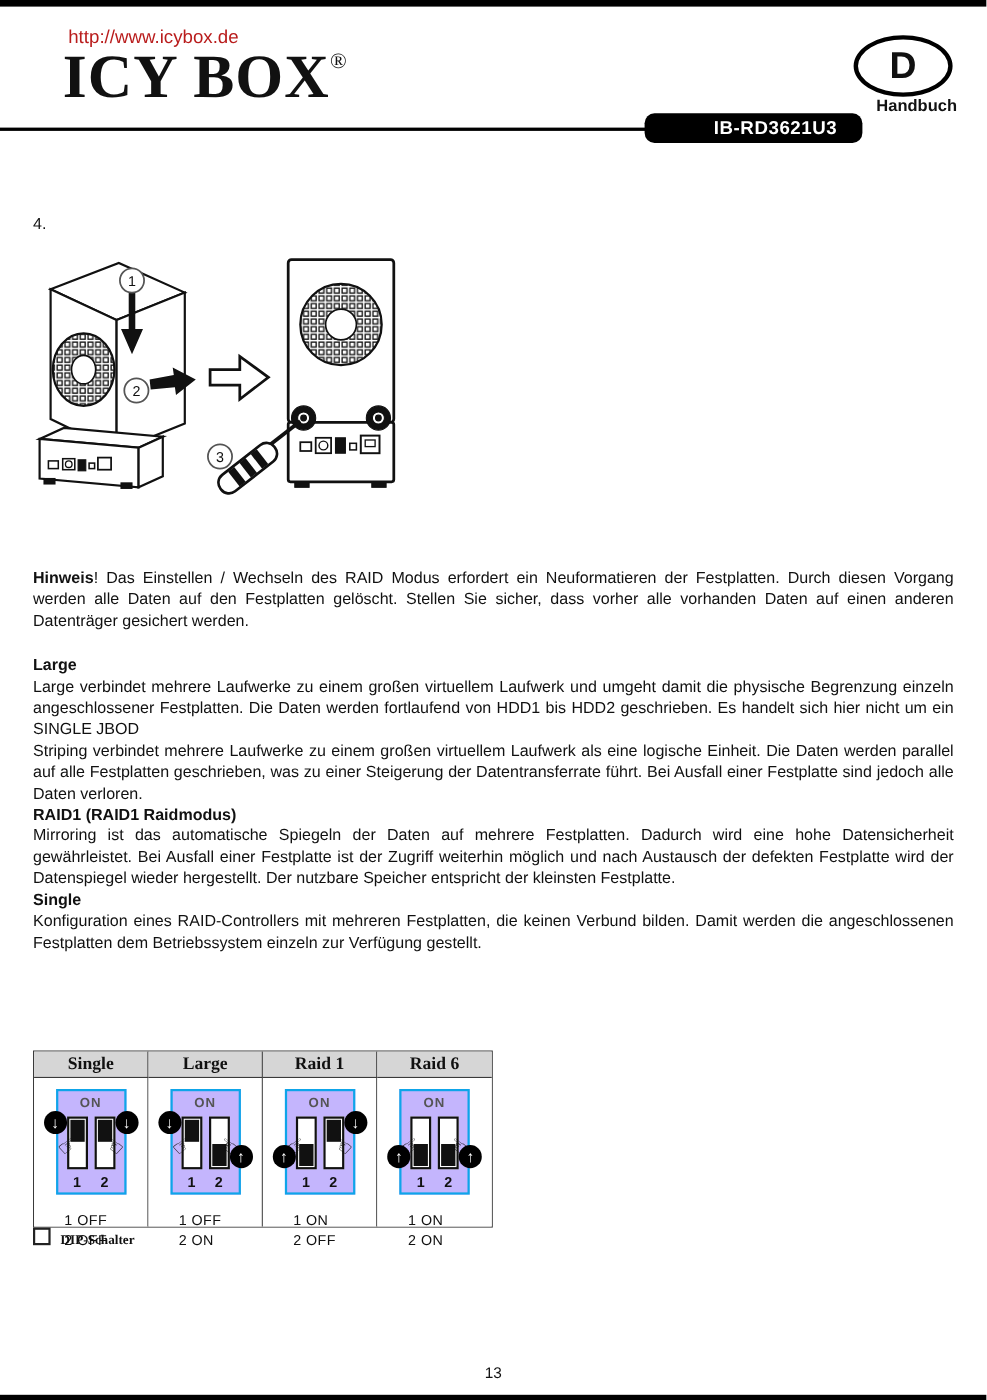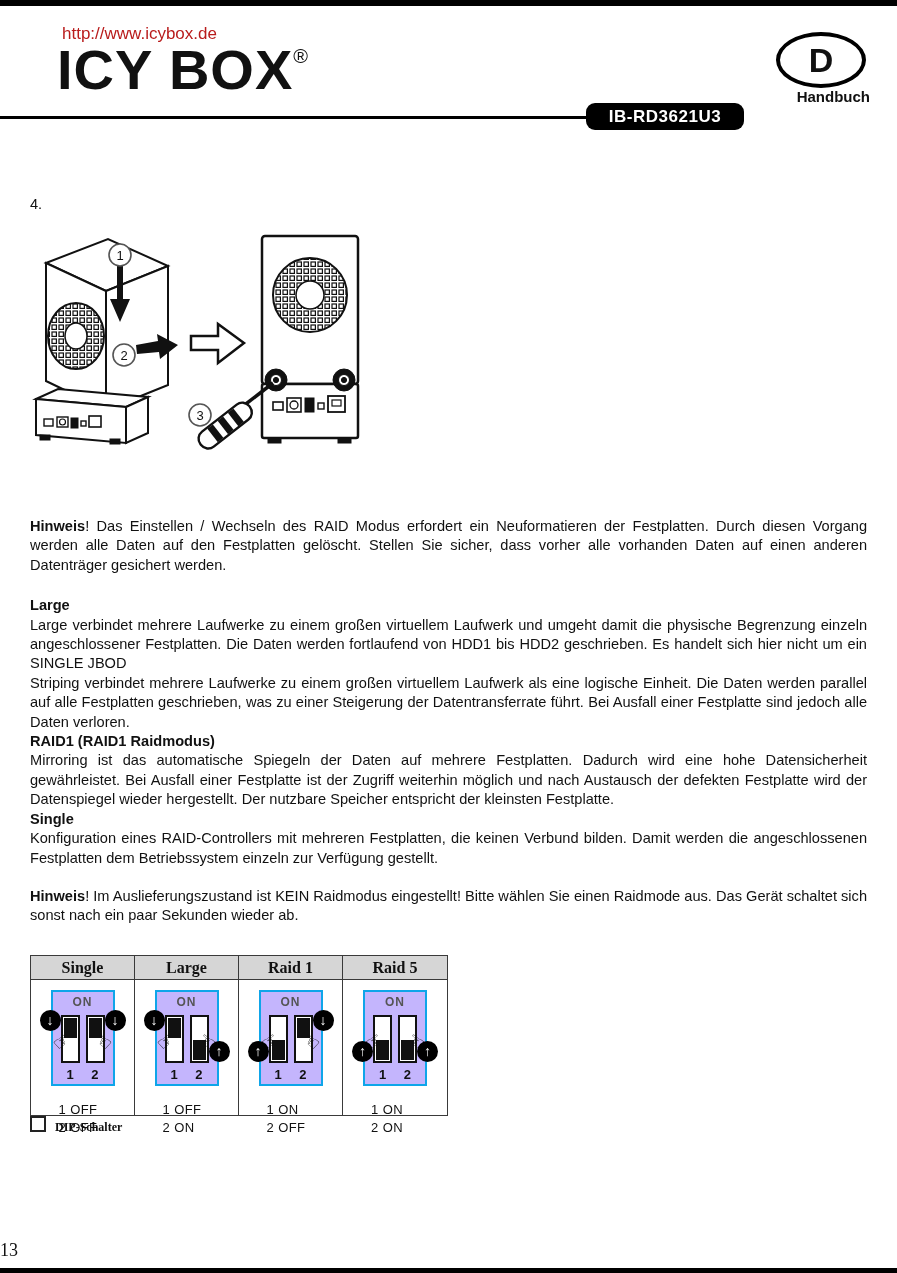--- a/index.html
+++ b/index.html
@@ -3,27 +3,27 @@
 <meta charset="utf-8">
 <style>
   html,body{margin:0;padding:0;background:#fff;}
   .page{position:relative;width:897px;height:1273px;background:#fff;color:#111;
         font-family:"Liberation Sans",sans-serif;overflow:hidden;}
   .topbar{position:absolute;top:0;left:0;width:100%;height:6px;background:#000;}
   .bottombar{position:absolute;bottom:0;left:0;width:100%;height:5px;background:#000;}
 
   
   .url{position:absolute;left:62px;top:24px;font-size:17px;color:#b91c1c;}
-  .brand{position:absolute;left:57px;top:42px;font-family:Liberation Sans, sans-serif;
+  .brand{position:absolute;left:57px;top:42px;font-family:Liberation Serif, serif;
          font-weight:bold;font-size:56px;letter-spacing:1px;line-height:1;}
   .brand .reg{font-size:20px;vertical-align:super;position:relative;top:-6px;font-weight:normal;}
   .rule{position:absolute;left:0;top:116px;width:612px;height:3px;background:#000;}
   .model-badge{position:absolute;left:586px;top:103px;width:158px;height:27px;background:#000;
          border-radius:9px;color:#fff;font-weight:bold;font-size:17px;line-height:27px;
-         text-align:center;letter-spacing:.5px;}
+         text-align:center;letter-spacing:.5px;padding-left:40px;}
   .d-oval{position:absolute;left:776px;top:32px;width:82px;height:48px;border:4px solid #000;
          border-radius:50%;text-align:center;font-weight:bold;font-size:34px;line-height:48px;}
   .handbuch{position:absolute;left:770px;top:88px;width:100px;text-align:right;
          font-weight:bold;font-size:15px;}
 
   
   .step{position:absolute;left:30px;top:196px;width:837px;display:flex;font-size:14.6px;}
   .step .num{width:38px;flex:0 0 38px;}
 
   
@@ -63,22 +63,22 @@
   .badge.arrow-down{top:18px;}  .badge.arrow-up{bottom:22px;}
   .hand{position:absolute;font-size:19px;z-index:2;color:#111;}
   .hand1{left:0px;top:38px;transform:rotate(-38deg);}
   .hand2{right:0px;top:38px;transform:rotate(38deg);}
   .dip-result{width:48px;margin:15px auto;font-size:13px;line-height:18px;letter-spacing:.4px;}
 
   .caption{position:absolute;left:30px;top:1116px;font-family:"Liberation Serif",serif;
            font-weight:bold;font-size:12px;}
   .caption .box{display:inline-block;width:12px;height:12px;border:2px solid #222;
                 vertical-align:-1px;margin-right:9px;}
-  .pageno{position:absolute;left:0;top:1240px;width:100%;
-          font-family:Liberation Serif, serif;font-size:18px;}
+  .pageno{position:absolute;left:0;top:1240px;width:100%;text-align:center;
+          font-family:Liberation Sans, sans-serif;font-size:14px;}
 </style>
 </head>
 <body>
 
 <div class="page">
   <div class="topbar"></div>
 
   <div class="url">http://www.icybox.de</div>
   <div class="brand"><span>ICY BOX</span><span class="reg">®</span></div>
   <div class="rule"></div>
@@ -175,28 +175,27 @@
 
     <div class="mode-h">Large</div>
     <p>Large verbindet mehrere Laufwerke zu einem großen virtuellem Laufwerk und umgeht damit die physische Begrenzung einzeln angeschlossener Festplatten. Die Daten werden fortlaufend von HDD1 bis HDD2 geschrieben. Es handelt sich hier nicht um ein SINGLE JBOD</p>
     <p>Striping verbindet mehrere Laufwerke zu einem großen virtuellem Laufwerk als eine logische Einheit. Die Daten werden parallel auf alle Festplatten geschrieben, was zu einer Steigerung der Datentransferrate führt. Bei Ausfall einer Festplatte sind jedoch alle Daten verloren.</p>
     <div class="mode-h">RAID1 (RAID1 Raidmodus)</div>
     <p>Mirroring ist das automatische Spiegeln der Daten auf mehrere Festplatten. Dadurch wird eine hohe Datensicherheit gewährleistet. Bei Ausfall einer Festplatte ist der Zugriff weiterhin möglich und nach Austausch der defekten Festplatte wird der Datenspiegel wieder hergestellt. Der nutzbare Speicher entspricht der kleinsten Festplatte.</p>
     <div class="mode-h">Single</div>
     <p>Konfiguration eines RAID-Controllers mit mehreren Festplatten, die keinen Verbund bilden. Damit werden die angeschlossenen Festplatten dem Betriebssystem einzeln zur Verfügung gestellt.</p>
 
     <div class="gap-b"></div>
-    <p><b>Hinweis</b><span>! Im Auslieferungszustand ist KEIN Raidmodus eingestellt! Bitte wählen Sie einen Raidmode aus. Das Gerät schaltet sich sonst nach ein paar Sekunden wieder ab.</span></p>
   </div>
 
   <div class="dip-table">
     <div class="dip-head">Single</div>
     <div class="dip-head">Large</div>
     <div class="dip-head">Raid 1</div>
-    <div class="dip-head">Raid 5</div>
+    <div class="dip-head">Raid 6</div>
 
     <div class="dip-cell">
       <div class="dipswitch">
         <div class="dip-on">ON</div>
         <div class="slot slot1 knob-top">
             <div class="knob"></div>
           </div>
         <div class="slot slot2 knob-top">
             <div class="knob"></div>
           </div>

